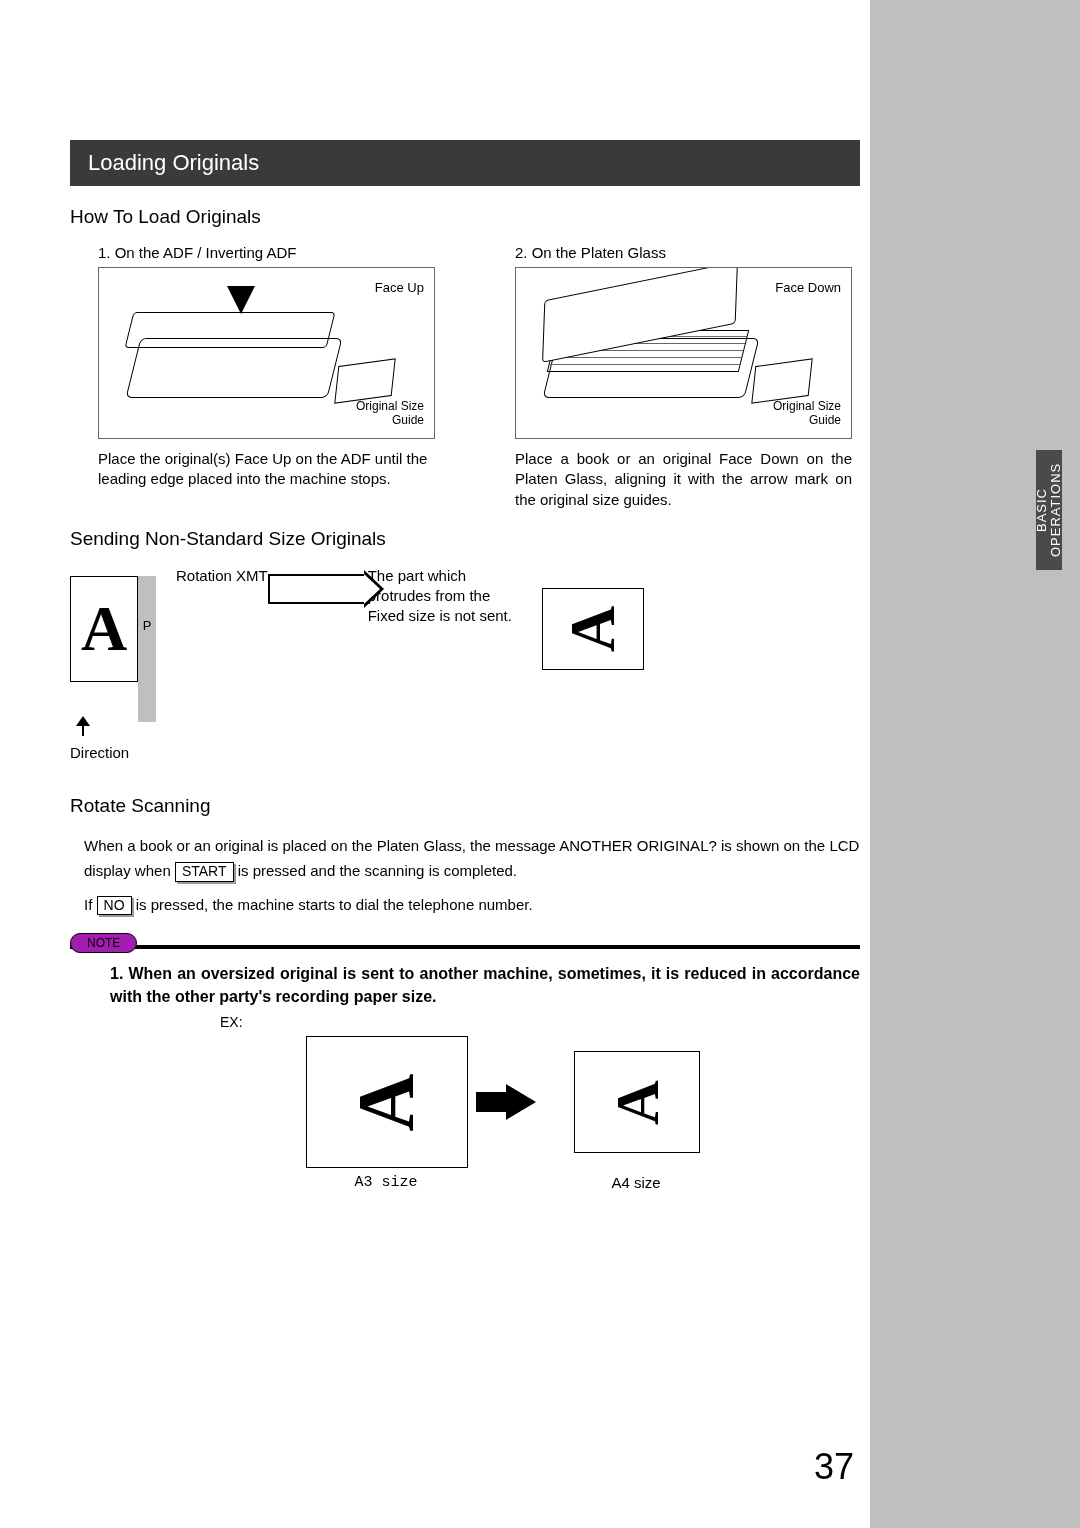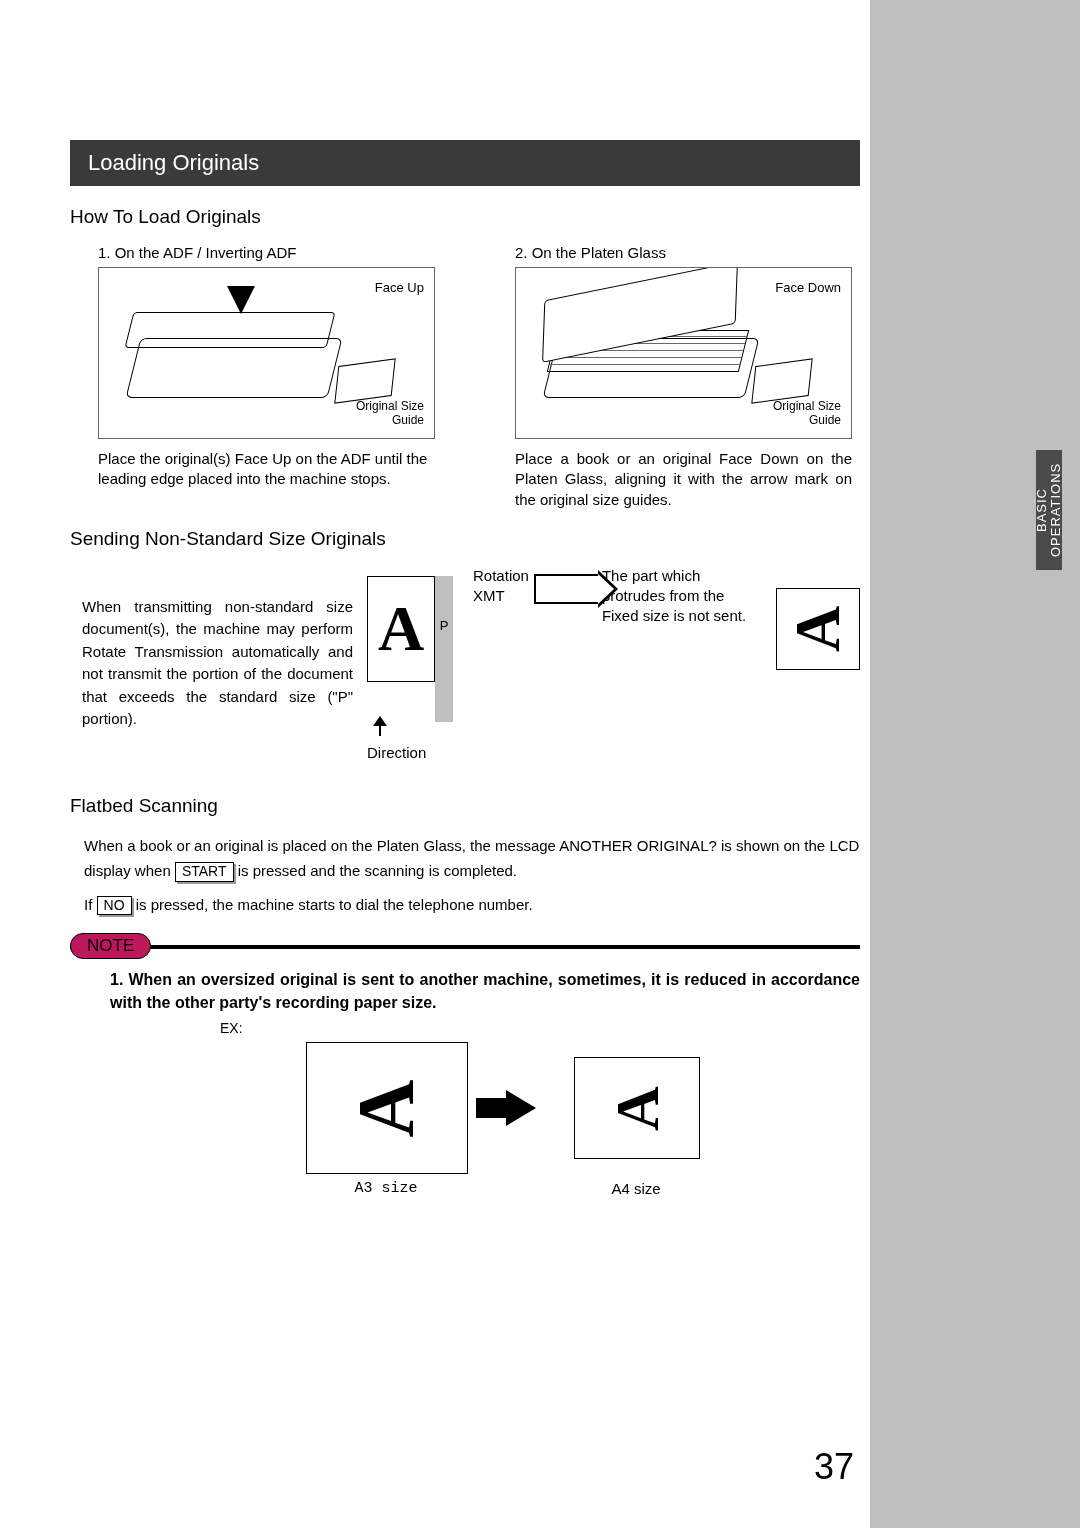--- a/index.html
+++ b/index.html
@@ -205,24 +205,24 @@
   }
   .note-divider {
     border-top: 4px solid #000;
     margin-top: 28px;
   }
   .note-bubble {
     display: inline-block;
     border: 1.5px solid #000;
     border-radius: 14px;
     padding: 2px 16px;
-    font-size: 17px;
+    font-size: 12px;
     position: relative;
     top: -16px;
-    background: #be185d;
+    background: #a21caf;
   }
   .note-body {
     font-size: 16px;
     font-weight: bold;
     margin: -6px 0 6px 40px;
     text-align: justify;
     line-height: 1.4;
   }
   .ex-label {
     font-size: 14px;
@@ -392,21 +392,20 @@
           <div class="diag-label-a2" style="white-space:pre-line">Original Size
 Guide</div>
         </div>
         <div class="col-text justify">Place a book or an original Face Down on the Platen Glass, aligning it with the arrow mark on the original size guides.</div>
       </div>
     </div>
 
     <div class="sub-heading">Sending Non-Standard Size Originals</div>
 
     <div class="rotation-row">
-      <div class="rot-text">When transmitting non-standard size document(s), the machine may perform Rotate Transmission automatically and not transmit the portion of the document that exceeds the standard size ("P" portion).</div>
 
       <div>
         <div style="display:flex;">
           <div class="page-box">A</div>
           <div class="p-strip">P</div>
         </div>
         <div class="dir-arrow-up">
           <div class="head"></div>
             <div class="line"></div>
         </div>
@@ -417,21 +416,21 @@
         <div>Rotation XMT</div>
         <div class="arrow-box"></div>
         <div style="max-width:160px">The part which protrudes from the Fixed size is not sent.</div>
       </div>
 
       <div class="page-box-land">
         <span class="rot-letter-rotated">A</span>
       </div>
     </div>
 
-    <div class="sub-heading" style="margin-top:34px">Flatbed Scanning</div>
+    <div class="sub-heading" style="margin-top:34px">Rotate Scanning</div>
 
     <div class="flatbed-text">
       <div>
         <span>When a book or an original is placed on the Platen Glass, the message  ANOTHER ORIGINAL?  is shown on the LCD display when</span>
         <span class="btn">START</span>
         <span>is pressed and the scanning is completed.</span>
       </div>
       <div style="margin-top:8px">
         <span>If</span>
         <span class="btn">NO</span>

